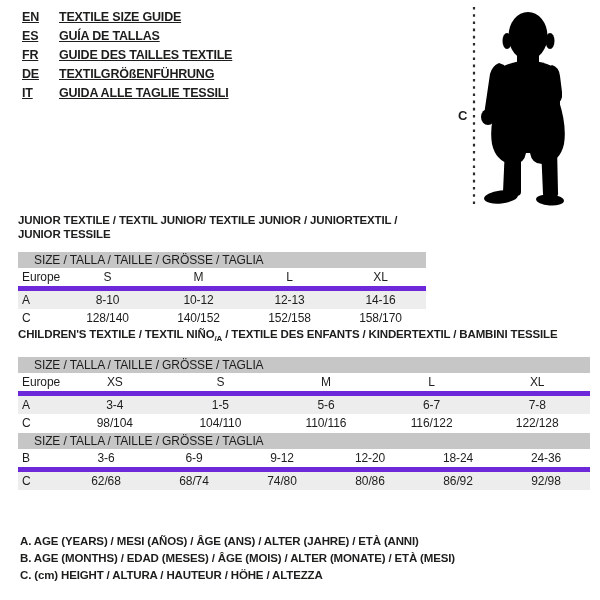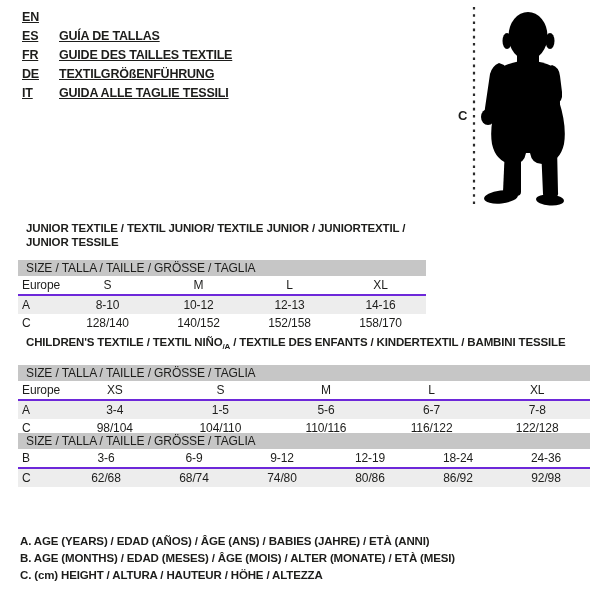--- a/index.html
+++ b/index.html
@@ -9,44 +9,45 @@
   }
   
   .lang-block{position:absolute;left:22px;top:8px;}
   .lang-row{display:flex;line-height:19px;font-weight:700;font-size:12.5px;letter-spacing:-0.2px;text-decoration:underline;}
   .lang-code{width:37px;flex:0 0 37px;}
   
   .figure{position:absolute;left:455px;top:5px;width:140px;height:202px;}
   .figure svg{display:block;}
   
   .section{position:absolute;left:18px;}
-  .section-title{font-weight:700;font-size:11.5px;letter-spacing:-0.15px;line-height:14px;margin:8px;}
+  .section-title{font-weight:700;font-size:11.5px;letter-spacing:-0.15px;line-height:14px;margin:0;}
   .section-title sub{font-size:8px;}
   #sec-junior{top:213px;width:408px;}
   #sec-children{top:327px;width:572px;}
   #sec-babies{top:422px;width:572px;}
   #sec-junior table{margin-top:11px;}
   #sec-children table{margin-top:11px;}
   #sec-babies table{margin-top:11px;}
   table{border-collapse:collapse;width:100%;table-layout:fixed;font-size:12px;letter-spacing:-0.1px;}
   td{padding:0;text-align:center;height:18px;vertical-align:middle;}
   td.lbl{text-align:left;padding-left:4px;}
-  tr.bar td{background:#c6c6c6;text-align:left;padding-left:8px;height:16px;}
-  tr.first td{border-bottom:2px solid #6d28d9;}
+  tr.bar td{background:#c6c6c6;text-align:left;padding-left:16px;height:16px;}
+  tr.first td{border-bottom:5px solid #6d28d9;}
   tr.alt td{background:#ededed;}
   col.c0{width:44px;}
   
   .notes{position:absolute;left:20px;top:533px;font-weight:700;font-size:11.5px;letter-spacing:-0.15px;line-height:17px;}
 </style>
 </head>
 <body>
 
 <div class="lang-block">
   <div class="lang-row">
     <span class="lang-code">EN</span>
+    <span class="lang-title">TEXTILE SIZE GUIDE</span>
   </div>
   <div class="lang-row">
     <span class="lang-code">ES</span>
     <span class="lang-title">GUÍA DE TALLAS</span>
   </div>
   <div class="lang-row">
     <span class="lang-code">FR</span>
     <span class="lang-title">GUIDE DES TAILLES TEXTILE</span>
   </div>
   <div class="lang-row">
@@ -179,34 +180,34 @@
       </colgroup>
     <tbody>
         <tr class="bar">
       <td colspan="7">SIZE / TALLA / TAILLE / GRÖSSE / TAGLIA</td>
     </tr>
     <tr class="first">
       <td class="lbl">B</td>
       <td>3-6</td>
       <td>6-9</td>
       <td>9-12</td>
-      <td>12-19</td>
+      <td>12-20</td>
       <td>18-24</td>
       <td>24-36</td>
     </tr>
     <tr class="alt">
       <td class="lbl">C</td>
       <td>62/68</td>
       <td>68/74</td>
       <td>74/80</td>
       <td>80/86</td>
       <td>86/92</td>
       <td>92/98</td>
     </tr>
   </tbody>
     </table>
 </div>
 
 <div class="notes">
-  <div>A. AGE (YEARS) / EDAD (AÑOS) / ÂGE (ANS) / BABIES (JAHRE) / ETÀ (ANNI)</div>
+  <div>A. AGE (YEARS) / MESI (AÑOS) / ÂGE (ANS) / ALTER (JAHRE) / ETÀ (ANNI)</div>
   <div>B. AGE (MONTHS) / EDAD (MESES) / ÂGE (MOIS) / ALTER (MONATE) / ETÀ (MESI)</div>
   <div>C. (cm) HEIGHT / ALTURA / HAUTEUR / HÖHE / ALTEZZA</div>
 </div>
 
 </body></html>

